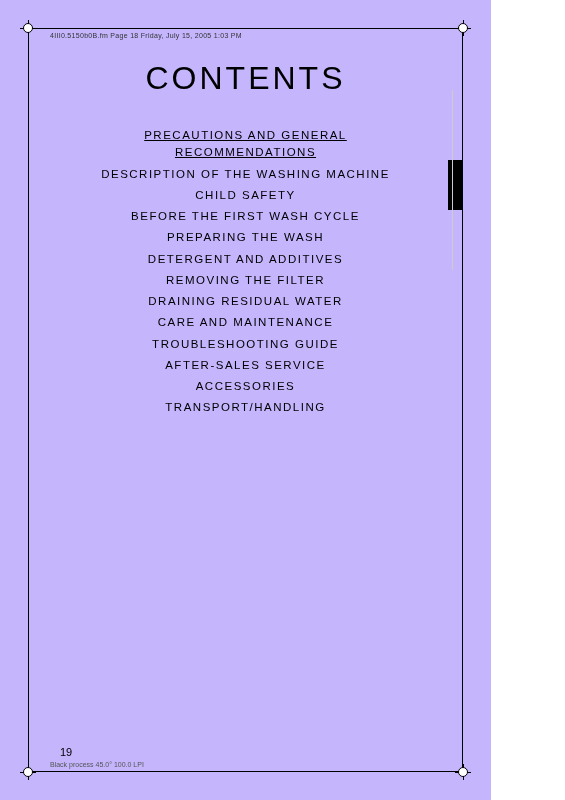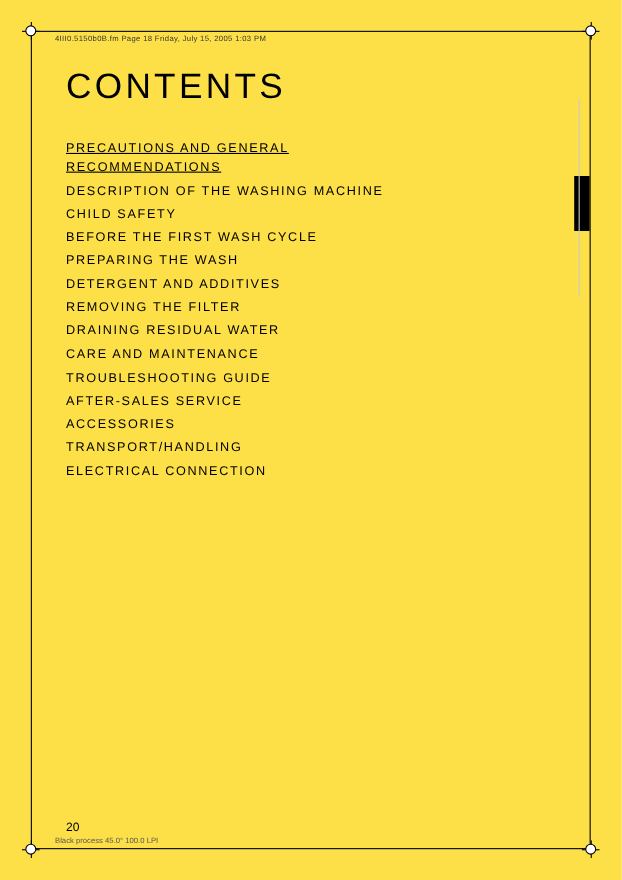--- a/index.html
+++ b/index.html
@@ -11,24 +11,25 @@
     body {
       width: 565px;
       height: 800px;
       background: #ffffff;
       font-family: Arial, Helvetica, sans-serif;
       position: relative;
       overflow: hidden;
     }
 
     .page {
-      width: 565px;
+      width: 491px;
       height: 800px;
-      background: #fde047;
+      background: #c4b5fd;
       position: relative;
+      text-align: center;
     }
 
     
     .border-top {
       position: absolute;
       top: 28px;
       left: 28px;
       right: 28px;
       height: 1px;
       background: #000;
@@ -285,24 +286,23 @@
       <li class="toc-item">BEFORE THE FIRST WASH CYCLE</li>
       <li class="toc-item">PREPARING THE WASH</li>
       <li class="toc-item">DETERGENT AND ADDITIVES</li>
       <li class="toc-item">REMOVING THE FILTER</li>
       <li class="toc-item">DRAINING RESIDUAL WATER</li>
       <li class="toc-item">CARE AND MAINTENANCE</li>
       <li class="toc-item">TROUBLESHOOTING GUIDE</li>
       <li class="toc-item">AFTER-SALES SERVICE</li>
       <li class="toc-item">ACCESSORIES</li>
       <li class="toc-item">TRANSPORT/HANDLING</li>
-      <li class="toc-item">ELECTRICAL CONNECTION</li>
     </ul>
 
   </div>
 
-  <div class="page-number">20</div>
+  <div class="page-number">19</div>
 
   <div class="footer-text">
     <span class="footer-info">Black process 45.0° 100.0 LPI</span>
   </div>
 
 </div>
 
 </body></html>

